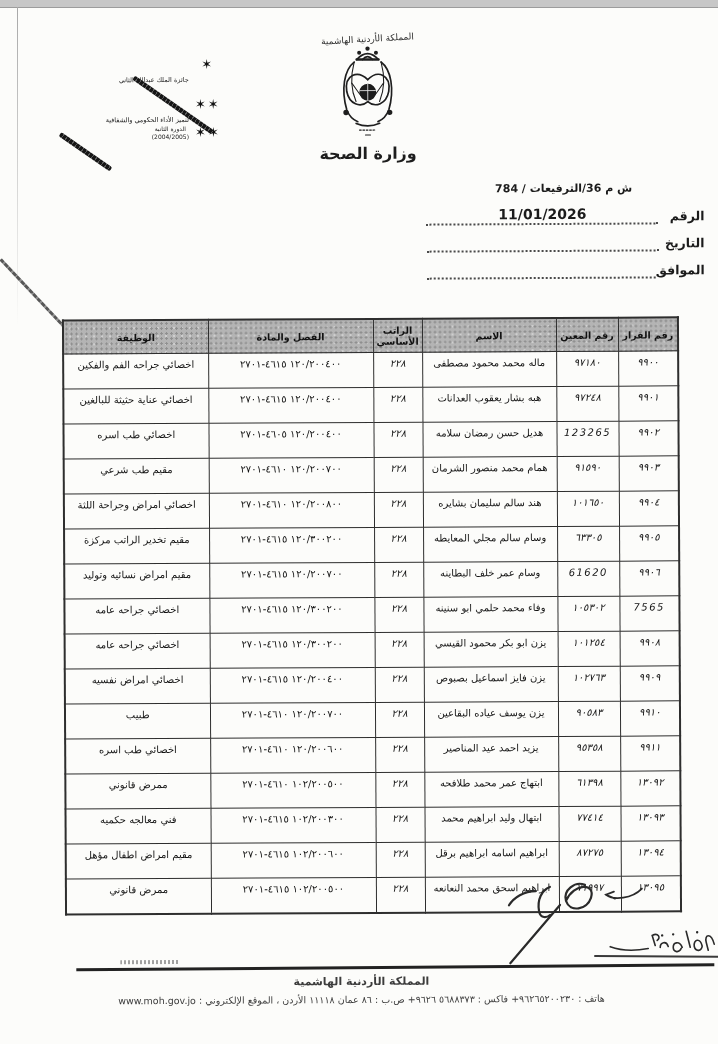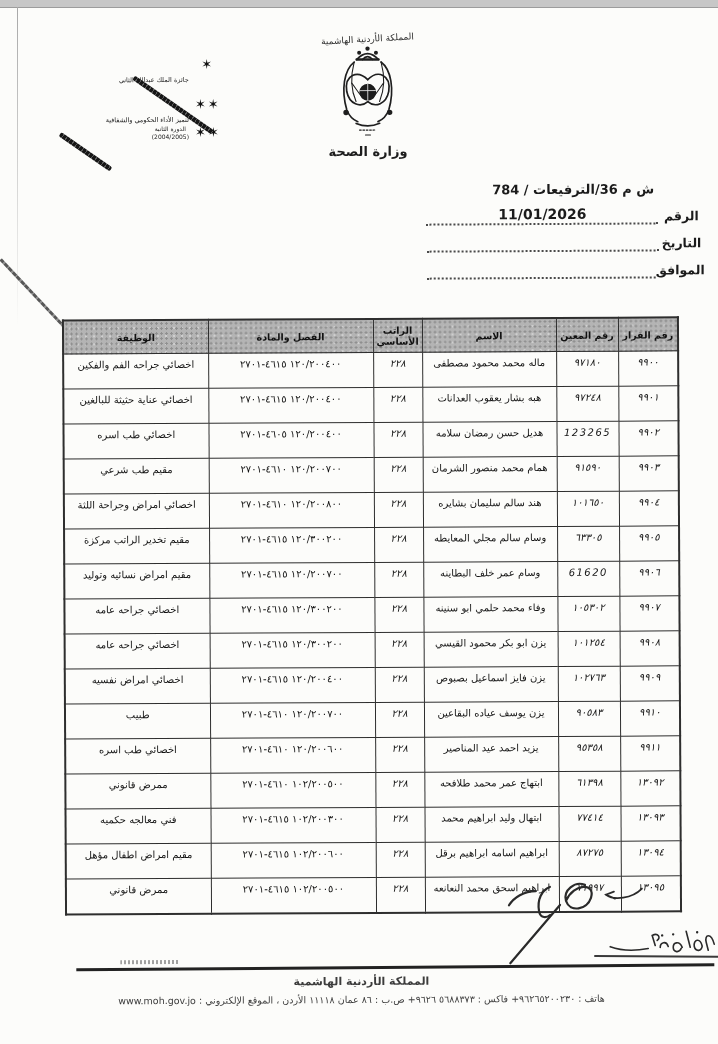--- a/index.html
+++ b/index.html
@@ -22,27 +22,27 @@
   .award-row{display:flex;align-items:center;gap:3px;margin-bottom:1px;}
   .stars{display:flex;gap:2px;justify-content:center;min-width:30px;}
   .star{font-size:13px;line-height:1;color:#111;}
   .award-text{white-space:nowrap;margin-top:31px;}
   .award-sub{font-size:6px;text-align:center;}
 
   
   .crest{position:absolute;top:34px;left:299px;width:142px;text-align:center;}
   .crest-top-callig{font-size:9px;color:#2d2d2d;transform:rotate(-3deg);letter-spacing:.5px;}
   .crest svg{display:block;margin:2px auto 0;}
-  .crest-ministry{font-size:13px;font-weight:bold;color:#1d1d1d;margin-top:2px;letter-spacing:1px;}
-
-  
-  .ref-line1{position:absolute;top:183px;right:62px;font-size:13px;font-weight:bold;direction:rtl;}
+  .crest-ministry{font-size:16px;font-weight:bold;color:#1d1d1d;margin-top:2px;letter-spacing:1px;}
+
+  
+  .ref-line1{position:absolute;top:183px;right:84px;font-size:11px;font-weight:bold;direction:rtl;}
   .ref-block{position:absolute;top:208px;right:12px;width:278px;direction:rtl;}
   .ref-row{display:flex;align-items:flex-end;margin-bottom:9px;font-weight:bold;font-size:12.5px;}
-  .ref-label{min-width:46px;text-align:center;padding-bottom:1px;}
+  .ref-label{min-width:46px;text-align:right;padding-bottom:1px;}
   .leader{flex:1;border-bottom:2px dotted #4a4a4a;text-align:center;font-size:14px;font-weight:bold;line-height:1.1;min-height:16px;}
 
   
   .tbl-wrap{position:absolute;top:318px;left:63px;width:615px;}
   table{border-collapse:collapse;table-layout:fixed;width:100%;direction:rtl;}
   th{
     height:30px;font-size:9.5px;font-weight:bold;color:#111;
     border:1px solid #2e2e2e;padding:1px;
     background-color:#b4b4b4;
     background-image:radial-gradient(#8f8f8f 1px,transparent 1.4px),radial-gradient(#cfcfcf 1px,transparent 1.4px);
@@ -230,21 +230,21 @@
             </tr>
             <tr>
               <td class="num-cell">٩٩٠٦</td>
               <td class="num-cell">61620</td>
               <td>وسام عمر خلف البطاينه</td>
               <td class="num-cell">٢٢٨</td>
               <td class="ltr-cell">١٢٠/٢٠٠٧٠٠ ٤٦١٥-٢٧٠١</td>
               <td>مقيم امراض نسائيه وتوليد</td>
             </tr>
             <tr>
-              <td class="num-cell">٩٩٠٧</td>
+              <td class="num-cell">7565</td>
               <td class="num-cell">١٠٥٣٠٢</td>
               <td>وفاء محمد حلمي ابو سنينه</td>
               <td class="num-cell">٢٢٨</td>
               <td class="ltr-cell">١٢٠/٣٠٠٢٠٠ ٤٦١٥-٢٧٠١</td>
               <td>اخصائي جراحه عامه</td>
             </tr>
             <tr>
               <td class="num-cell">٩٩٠٨</td>
               <td class="num-cell">١٠١٢٥٤</td>
               <td>يزن ابو بكر محمود القيسي</td>

